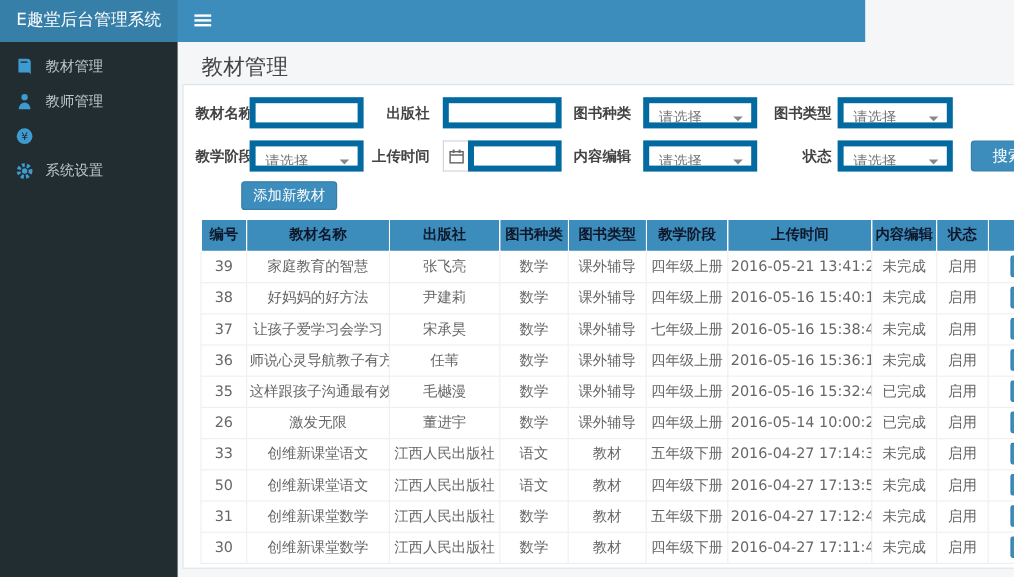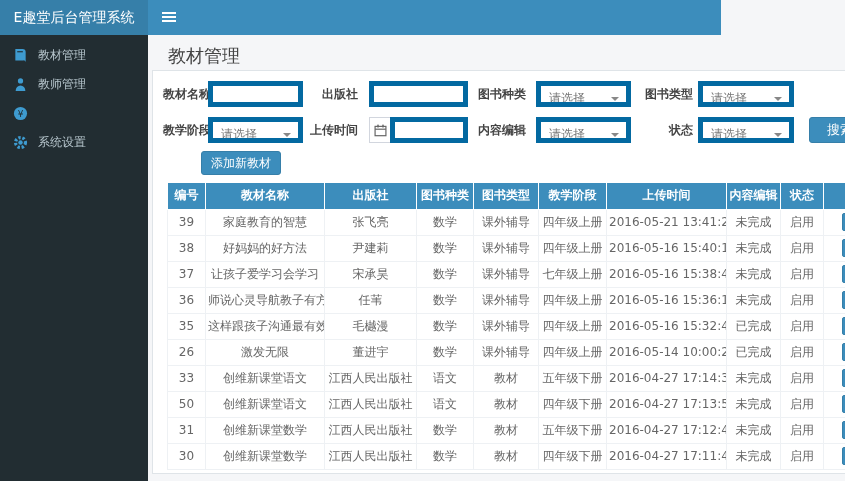--- a/index.html
+++ b/index.html
@@ -47,21 +47,21 @@
     position:absolute; left:216px; width:21px; height:26px;
     border:1px solid #d2d6de; border-right:none; background:#fff; padding:6px 0 0 4px; cursor:pointer;
   }
   .date-input { left:237px; width:78px; }
   .btn { background:#3c8dbc; border:1px solid #367fa9; color:#fff; border-radius:3px; cursor:pointer; font-family:inherit; }
   .search-btn { position:absolute; left:656px; top:46px; width:62px; height:26px; font-size:13px; }
   .add-btn { position:absolute; left:14px; top:80px; width:80px; height:24px; font-size:12px;margin-left:34px; }
   
   table.grid { position:absolute; left:14px; top:112px; width:786px; border-collapse:collapse; table-layout:fixed; }
   .grid th {
-    background:#3c8dbc; color:#ffffff; font-size:12px; font-weight:bold; height:26px;
+    background:#3c8dbc; color:#0f172a; font-size:12px; font-weight:bold; height:26px;
     text-align:center; border:1px solid rgba(255,255,255,0.25); border-top:none; white-space:nowrap; overflow:hidden;
   }
   .grid td {
     height:26px; font-size:12px; color:#666; text-align:center; background:#fff;
     border:1px solid #eef1f4; white-space:nowrap; overflow:hidden; padding:0 2px;
   }
   .grid td.action { text-align:left; border-left:1px solid #eef1f4; }
   .row-btn { display:inline-block; margin-left:16px; width:48px; height:18px; vertical-align:middle; border-radius:2px; }
 </style>
 </head>

